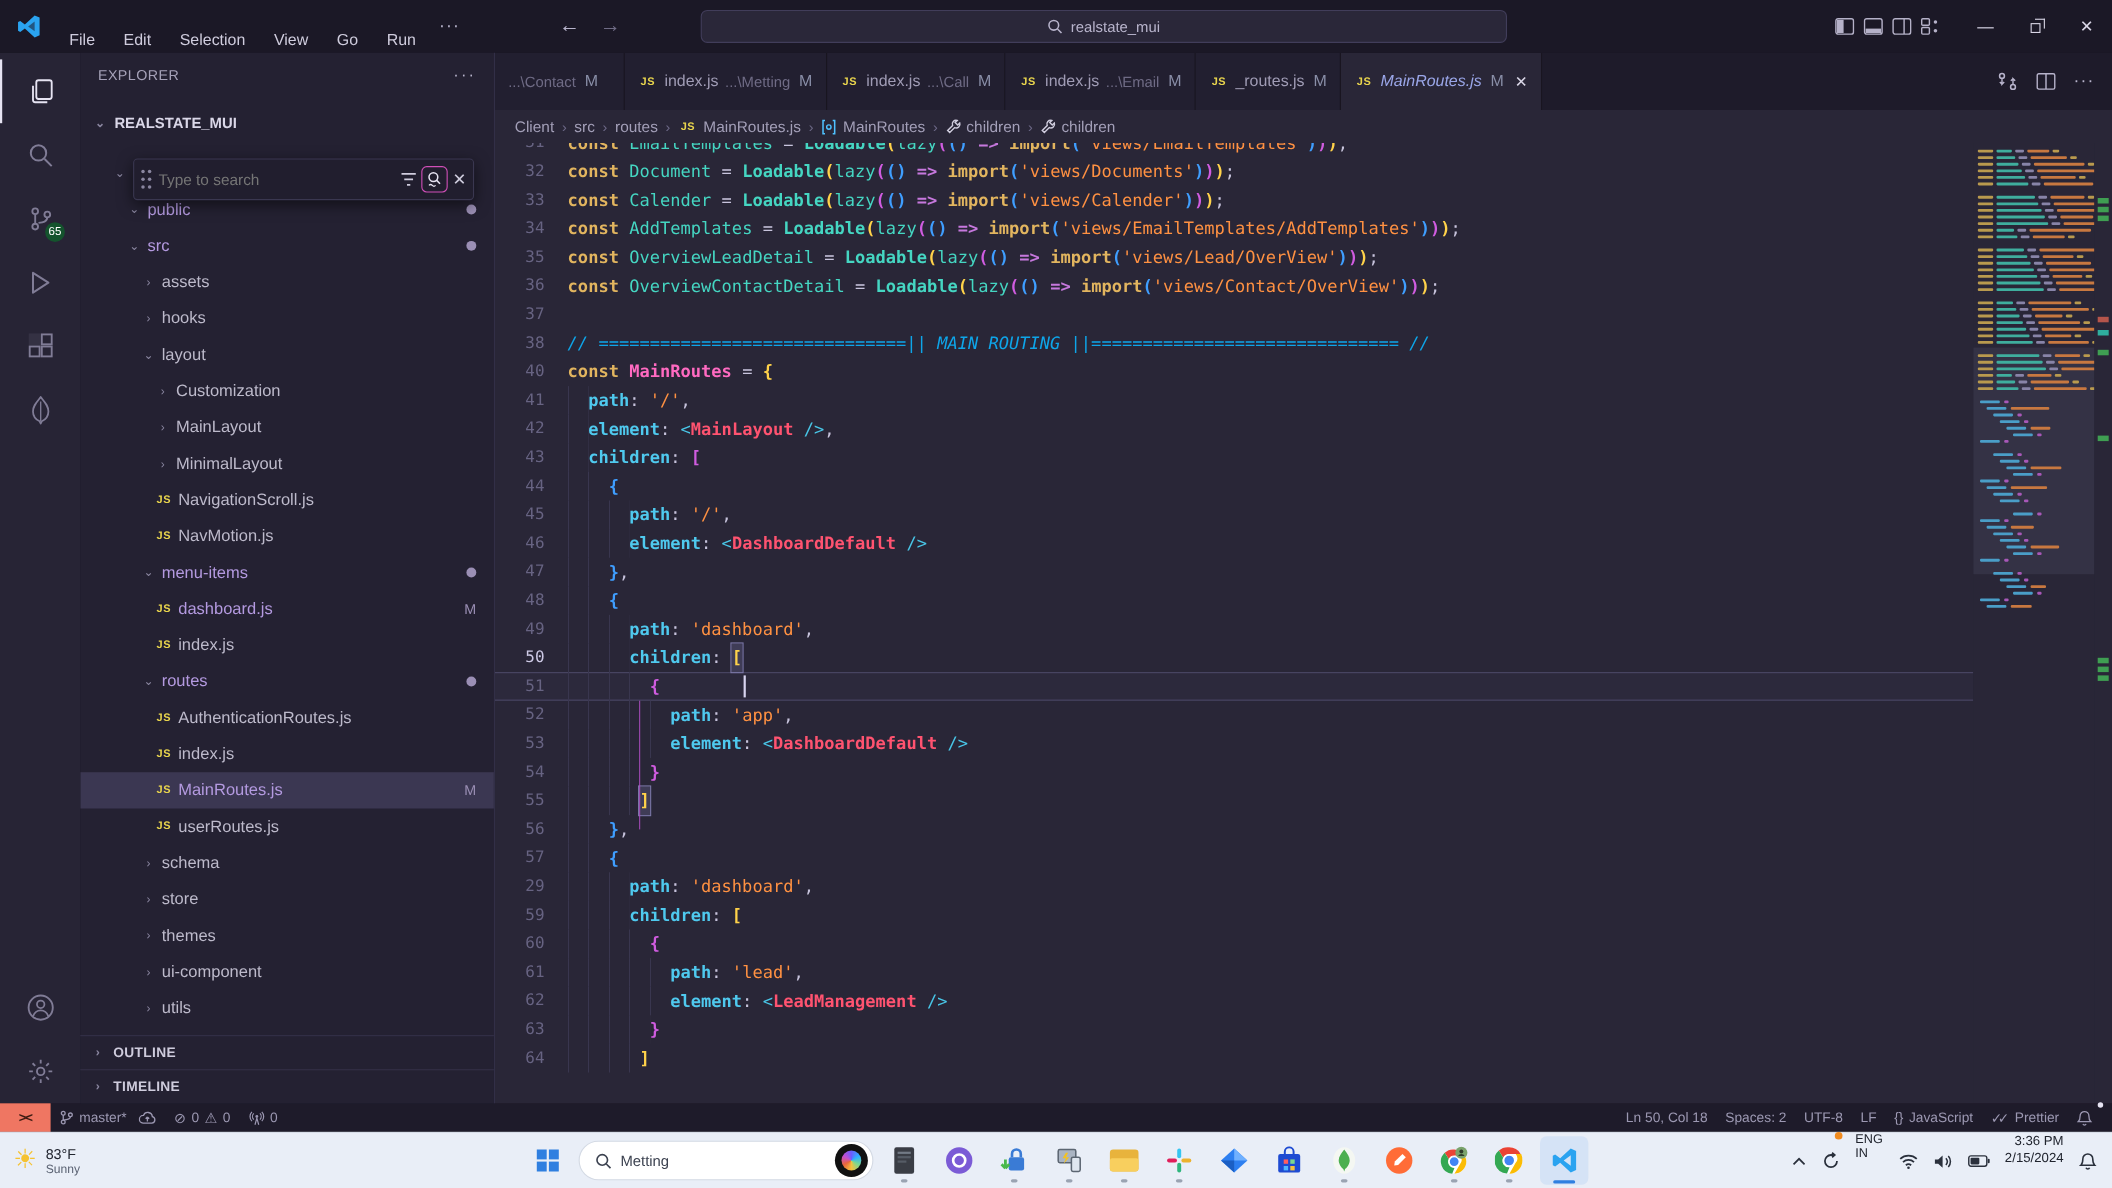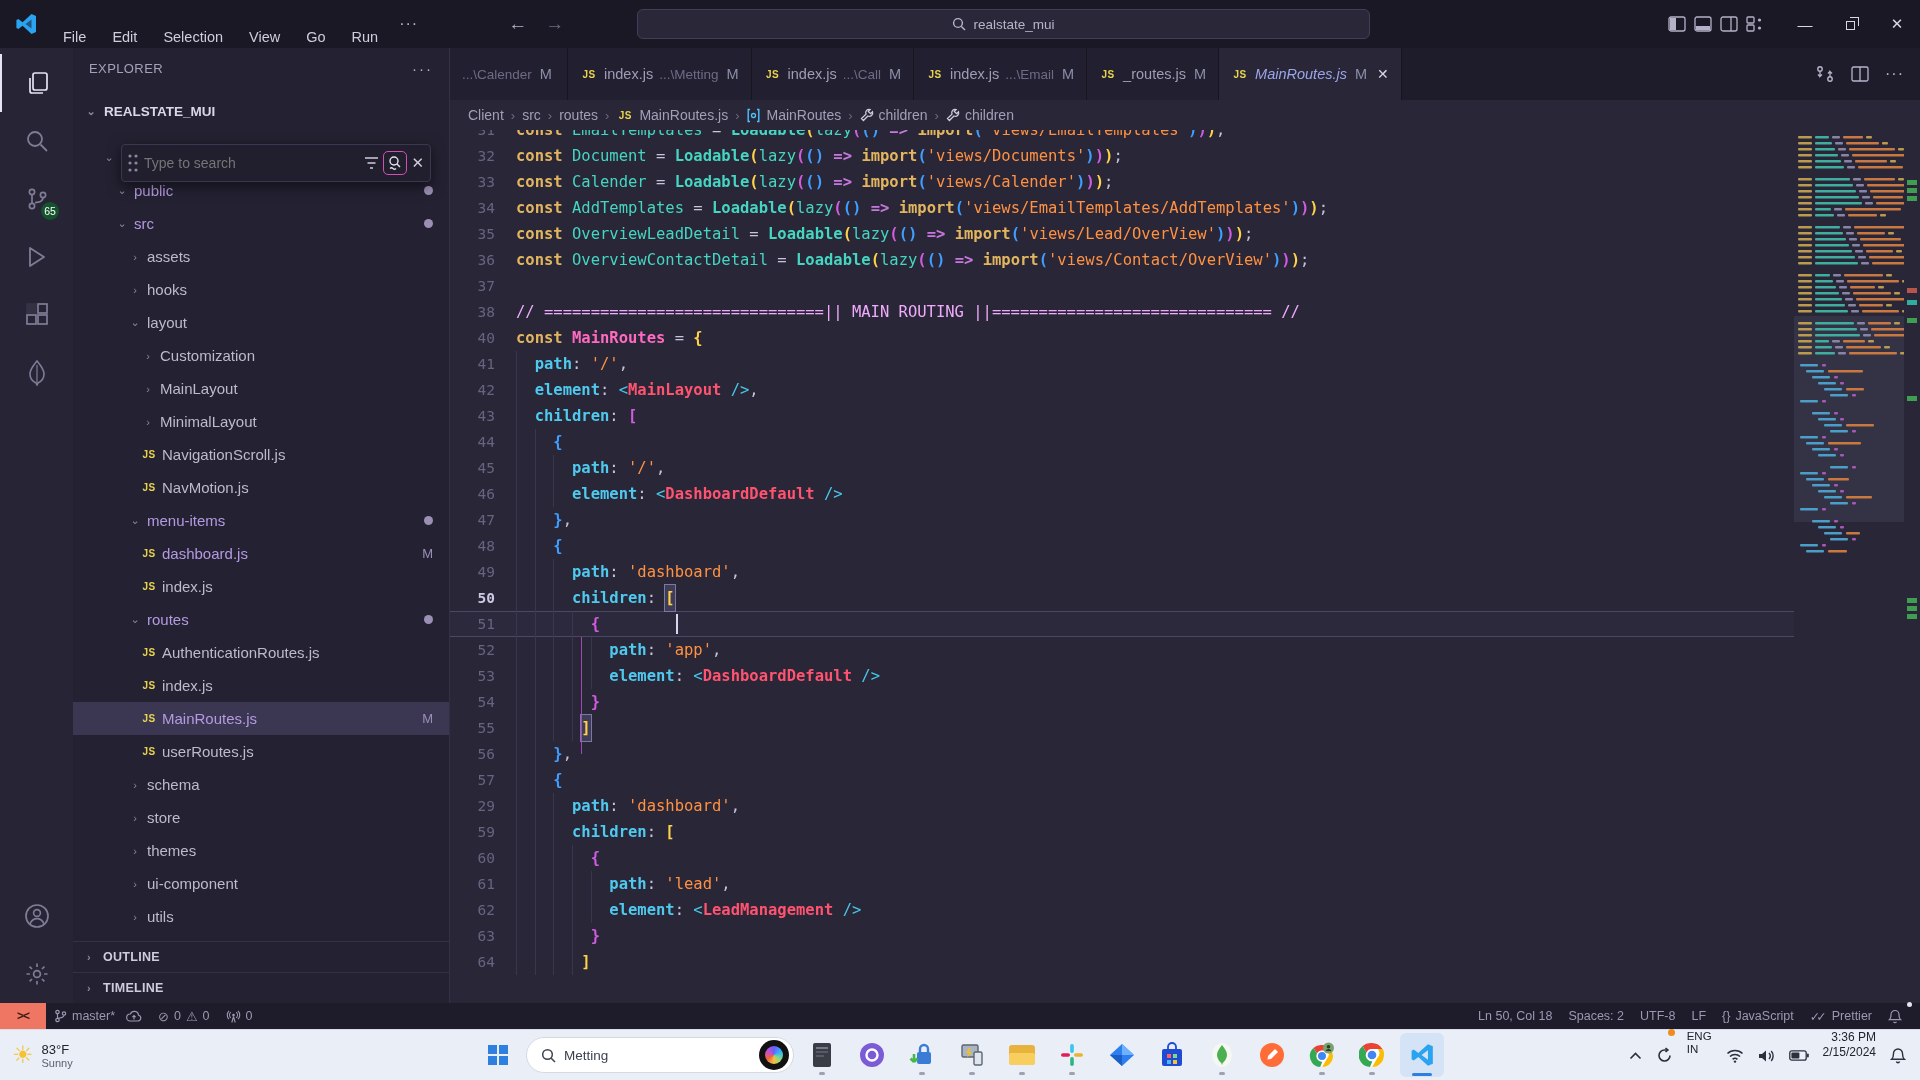--- a/index.html
+++ b/index.html
@@ -85,27 +85,27 @@
   .breadcrumbs .sep { color:#6c6886; font-size:13px; }
   .crumb { display:flex; align-items:center; gap:5px; }
 
   
   .codearea { flex:1; display:flex; position:relative; overflow:hidden; }
   .codepane { flex:1; overflow:hidden; position:relative; }
   .codelines { position:absolute; top:-13px; left:0; right:0; font-family:"DejaVu Sans Mono", monospace;
     font-size:15.5px; line-height:26px; }
   .cline { height:26px; display:flex; white-space:pre; }
   .gut { width:66px; flex:none; text-align:right; padding-right:21px; color:#676382; font-size:14.5px; }
-  .cline.cur .gut { color:#cdc9e5;font-weight:bold; }
+  .cline.cur .gut { color:#cdc9e5; }
   .tok { white-space:pre; }
   .tk-k{color:#e2b55f;font-weight:bold} .tk-t{color:#45d6c2} .tk-T{color:#45d6c2;font-weight:bold}
   .tk-v{color:#ff6ac1;font-weight:bold} .tk-o{color:#c8c4dd} .tk-s{color:#ff9142}
   .tk-a{color:#ffd24a;font-weight:bold} .tk-b{color:#d05ce0;font-weight:bold} .tk-c{color:#3f9eff;font-weight:bold}
   .tk-p{color:#4fc9ee;font-weight:bold} .tk-j{color:#ff5370;font-weight:bold} .tk-g{color:#49c7e8}
-  .tk-m{color:#f0abfc;} .tk-r{color:#c678dd;font-weight:bold}
+  .tk-m{color:#0ea5e9;font-style:italic} .tk-r{color:#c678dd;font-weight:bold}
   .tk-am{color:#ffd24a;font-weight:bold;outline:1px solid #7b77a8;background:rgba(123,119,168,.28)}
   .tk-w.ind { background-image:repeating-linear-gradient(90deg,#39364f 0 1px,transparent 1px 2ch); }
   .curline-box { position:absolute; left:0; height:26px; right:0; border-top:1px solid #4b4766;
     border-bottom:1px solid #4b4766; background:rgba(90,85,130,.07); pointer-events:none; }
   .cursor { position:absolute; width:2px; height:20px; background:#d8d4f0; }
   .active-guide { position:absolute; width:1px; background:#b44fc8; opacity:.85; }
 
   
   .minimap { width:110px; flex:none; position:relative; background:#292637; }
   .mm-slider { position:absolute; left:0; right:0; background:rgba(160,160,200,.10); }
@@ -421,21 +421,21 @@
         <span class="chev">›</span>
         <span>TIMELINE</span>
       </div>
     </div>
   </div>
 
   <div class="editor-col">
     <div class="tabsbar">
       <div class="tabs-scroll" id="tabs">
           <div class="tab partial">
-            <span class="desc">...\Calender</span>
+            <span class="desc">...\Contact</span>
             <span class="mbadge">M</span>
           </div>
           <div class="tab">
             <span class="jschip">JS</span>
             <span class="fname">index.js</span>
             <span class="desc">...\Metting</span>
             <span class="mbadge">M</span>
           </div>
           <div class="tab">
             <span class="jschip">JS</span>

